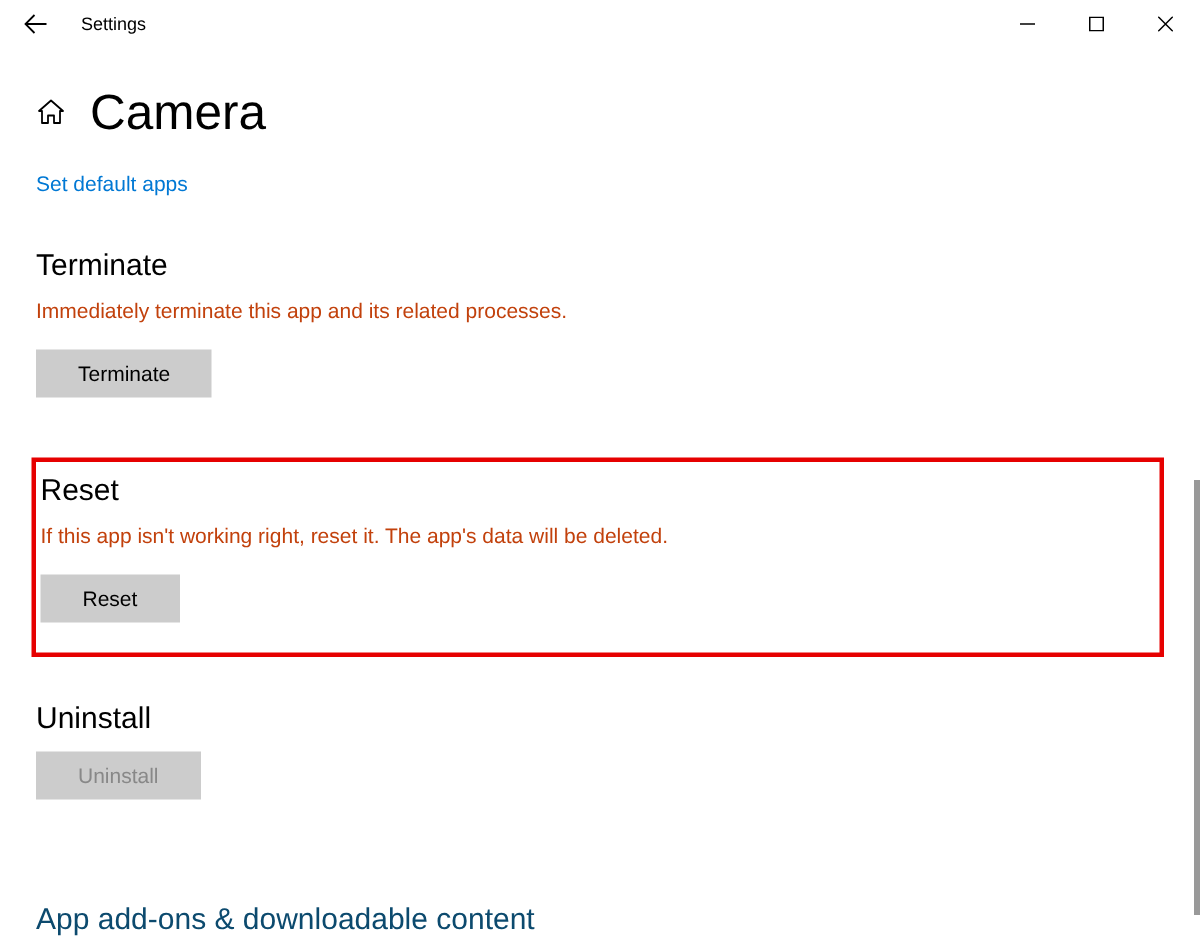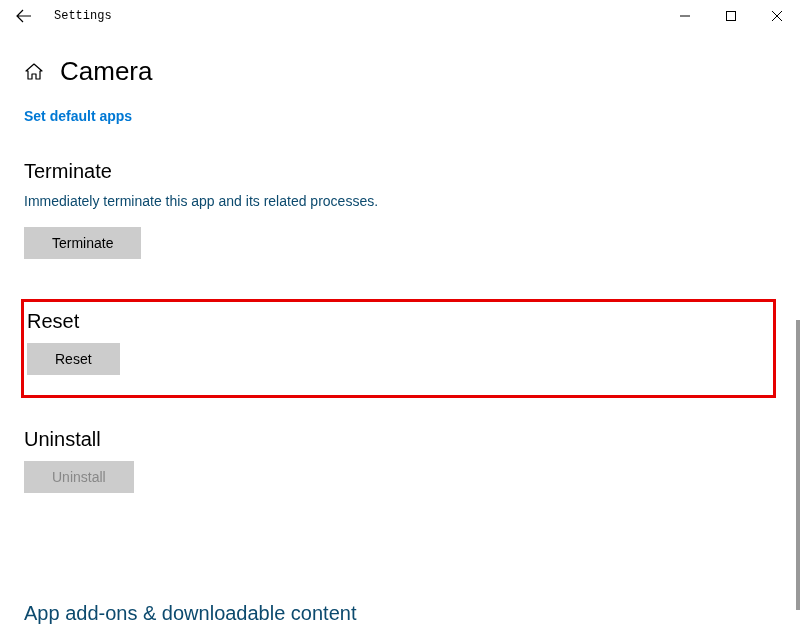--- a/index.html
+++ b/index.html
@@ -13,21 +13,20 @@
       width: 800px;
       height: 629px;
       overflow: hidden;
       position: relative;
     }
     .titlebar {
       display: flex;
       align-items: center;
       height: 32px;
       padding: 0 0 0 8px;
-      font-family: Liberation Mono, monospace;
     }
     .back-btn {
       width: 32px;
       height: 32px;
       display: flex;
       align-items: center;
       justify-content: center;
       cursor: pointer;
     }
     .titlebar-title {
@@ -53,44 +52,43 @@
     .page-header {
       display: flex;
       align-items: center;
       gap: 16px;
       margin-bottom: 20px;
     }
     .page-header svg {
       flex-shrink: 0;
     }
     .page-title {
-      font-size: 26px;
+      font-size: 33px;
       font-weight: 500;
       color: #000;
     }
     .link {
       color: #0078d4;
       font-size: 14px;
       cursor: pointer;
       display: inline-block;
       margin-bottom: 36px;
-      font-weight: bold;
     }
     .section {
       margin-bottom: 40px;
     }
     .section h2 {
       font-size: 20px;
       font-weight: 500;
       color: #000;
       margin-bottom: 10px;
     }
     .section p {
       font-size: 14px;
-      color: #0c4a6e;
+      color: #c2410c;
       margin-bottom: 18px;
     }
     .btn {
       background: #cccccc;
       border: none;
       padding: 8px 28px;
       font-size: 14px;
       color: #000;
       cursor: pointer;
       font-family: inherit;
@@ -170,20 +168,21 @@
 
   <div class="section">
     <h2>Terminate</h2>
     <p>Immediately terminate this app and its related processes.</p>
     <button class="btn">Terminate</button>
   </div>
 
   <div class="highlight-box">
     <div class="section">
       <h2>Reset</h2>
+      <p>If this app isn't working right, reset it. The app's data will be deleted.</p>
     </div>
     <button class="btn">Reset</button>
   </div>
 
   <div class="section">
     <h2>Uninstall</h2>
     <button class="btn disabled">Uninstall</button>
   </div>
 </div>
 

